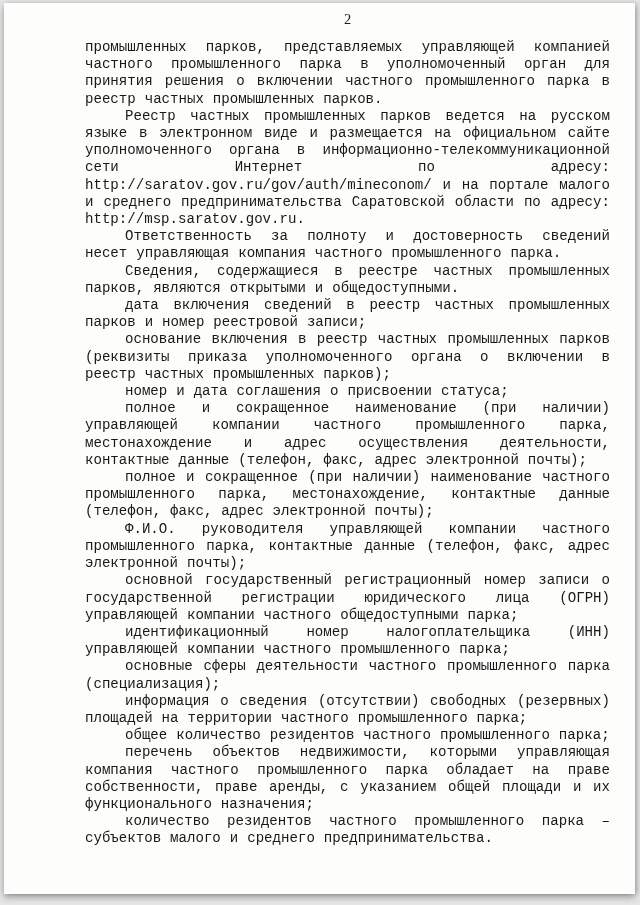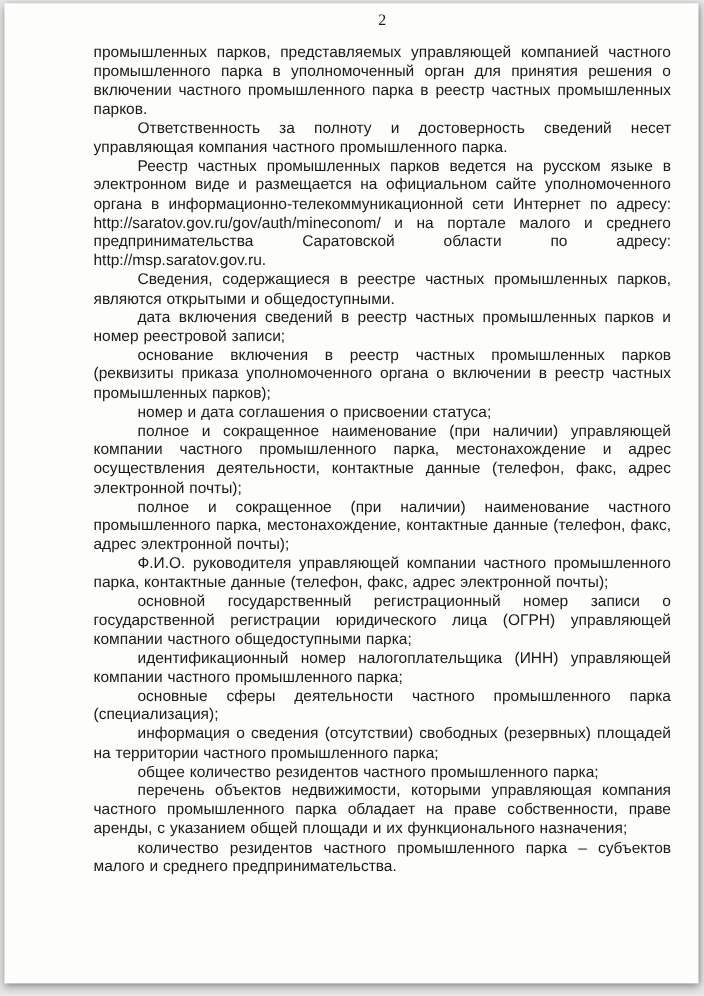--- a/index.html
+++ b/index.html
@@ -31,21 +31,21 @@
     text-align: center;
     font-family: "Liberation Serif", serif;
     font-size: 14.5px;
     color: #1b1b1b;
   }
   .body-text {
     position: absolute;
     top: 36px;
     left: 81px;
     right: 25px;
-    font-family: Liberation Sans, sans-serif;
+    font-family: Liberation Mono, monospace;
     color: #191919;
   }
   .body-text p {
     margin: 0;
     padding: 0;
     font-size: 14.1px;
     line-height: 17.2px;
     text-align: justify;
     text-indent: 40px;
     word-spacing: 0.5px;
@@ -55,22 +55,22 @@
   }
 </style>
 </head>
 <body>
 
 <div class="scan">
   <div class="page">
     <div class="page-number">2</div>
     <div class="body-text">
       <p class="no-indent">промышленных парков, представляемых управляющей компанией частного промышленного парка в уполномоченный орган для принятия решения о включении частного промышленного парка в реестр частных промышленных парков.</p>
+      <p>Реестр частных промышленных парков ведется на русском языке в электронном виде и размещается на официальном сайте уполномоченного органа в информационно-телекоммуникационной сети Интернет по адресу: http://saratov.gov.ru/gov/auth/mineconom/ и на портале малого и среднего предпринимательства Саратовской области по адресу: http://msp.saratov.gov.ru.</p>
       <p>Ответственность за полноту и достоверность сведений несет управляющая компания частного промышленного парка.</p>
-      <p>Реестр частных промышленных парков ведется на русском языке в электронном виде и размещается на официальном сайте уполномоченного органа в информационно-телекоммуникационной сети Интернет по адресу: http://saratov.gov.ru/gov/auth/mineconom/ и на портале малого и среднего предпринимательства Саратовской области по адресу: http://msp.saratov.gov.ru.</p>
       <p>Сведения, содержащиеся в реестре частных промышленных парков, являются открытыми и общедоступными.</p>
       <p>дата включения сведений в реестр частных промышленных парков и номер реестровой записи;</p>
       <p>основание включения в реестр частных промышленных парков (реквизиты приказа уполномоченного органа о включении в реестр частных промышленных парков);</p>
       <p>номер и дата соглашения о присвоении статуса;</p>
       <p>полное и сокращенное наименование (при наличии) управляющей компании частного промышленного парка, местонахождение и адрес осуществления деятельности, контактные данные (телефон, факс, адрес электронной почты);</p>
       <p>полное и сокращенное (при наличии) наименование частного промышленного парка, местонахождение, контактные данные (телефон, факс, адрес электронной почты);</p>
       <p>Ф.И.О. руководителя управляющей компании частного промышленного парка, контактные данные (телефон, факс, адрес электронной почты);</p>
       <p>основной государственный регистрационный номер записи о государственной регистрации юридического лица (ОГРН) управляющей компании частного общедоступными парка;</p>
       <p>идентификационный номер налогоплательщика (ИНН) управляющей компании частного промышленного парка;</p>
       <p>основные сферы деятельности частного промышленного парка (специализация);</p>

